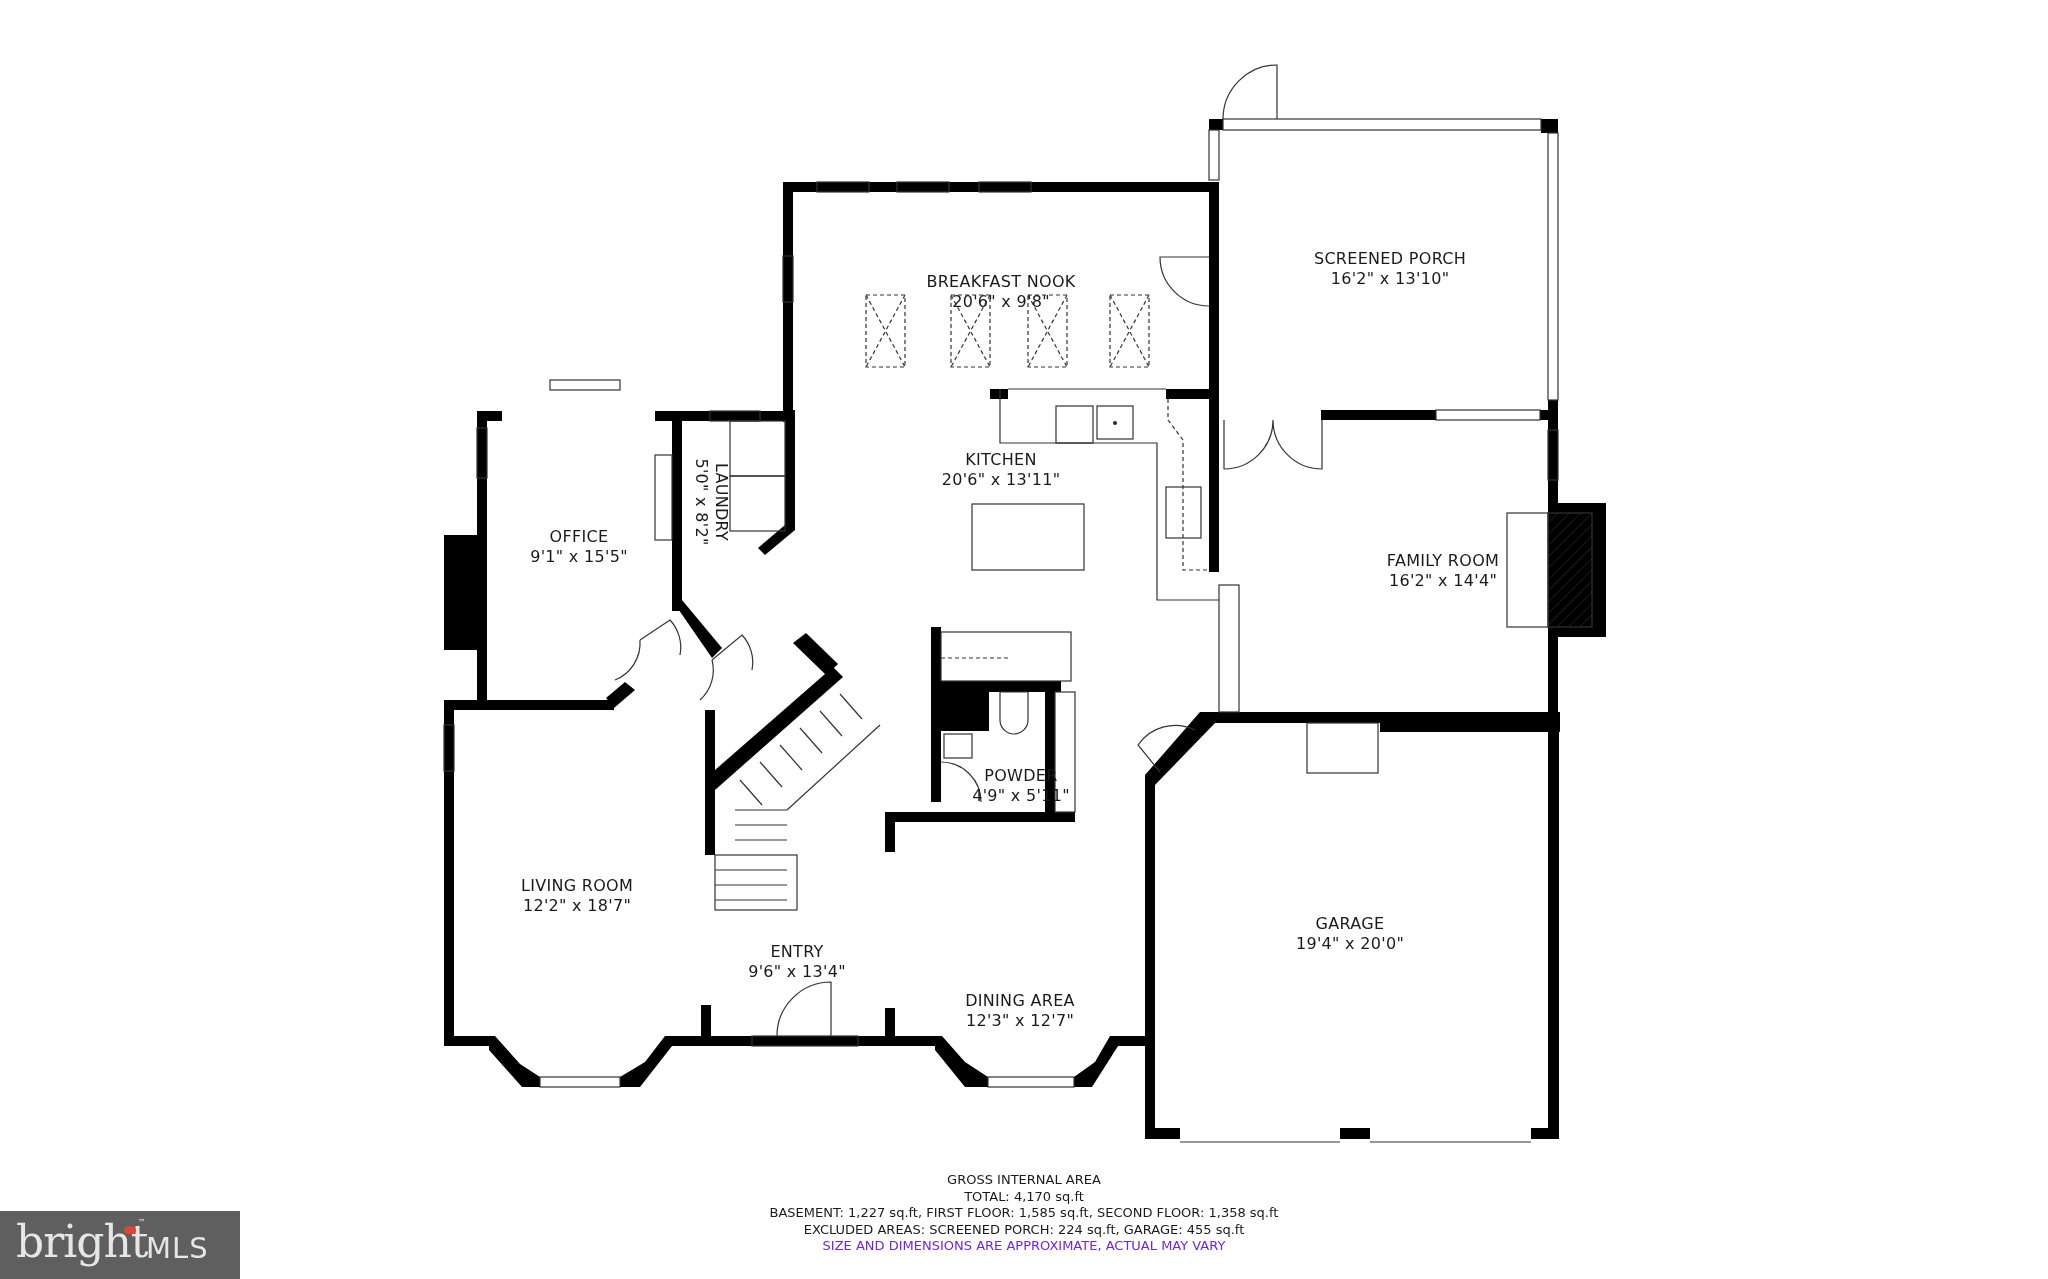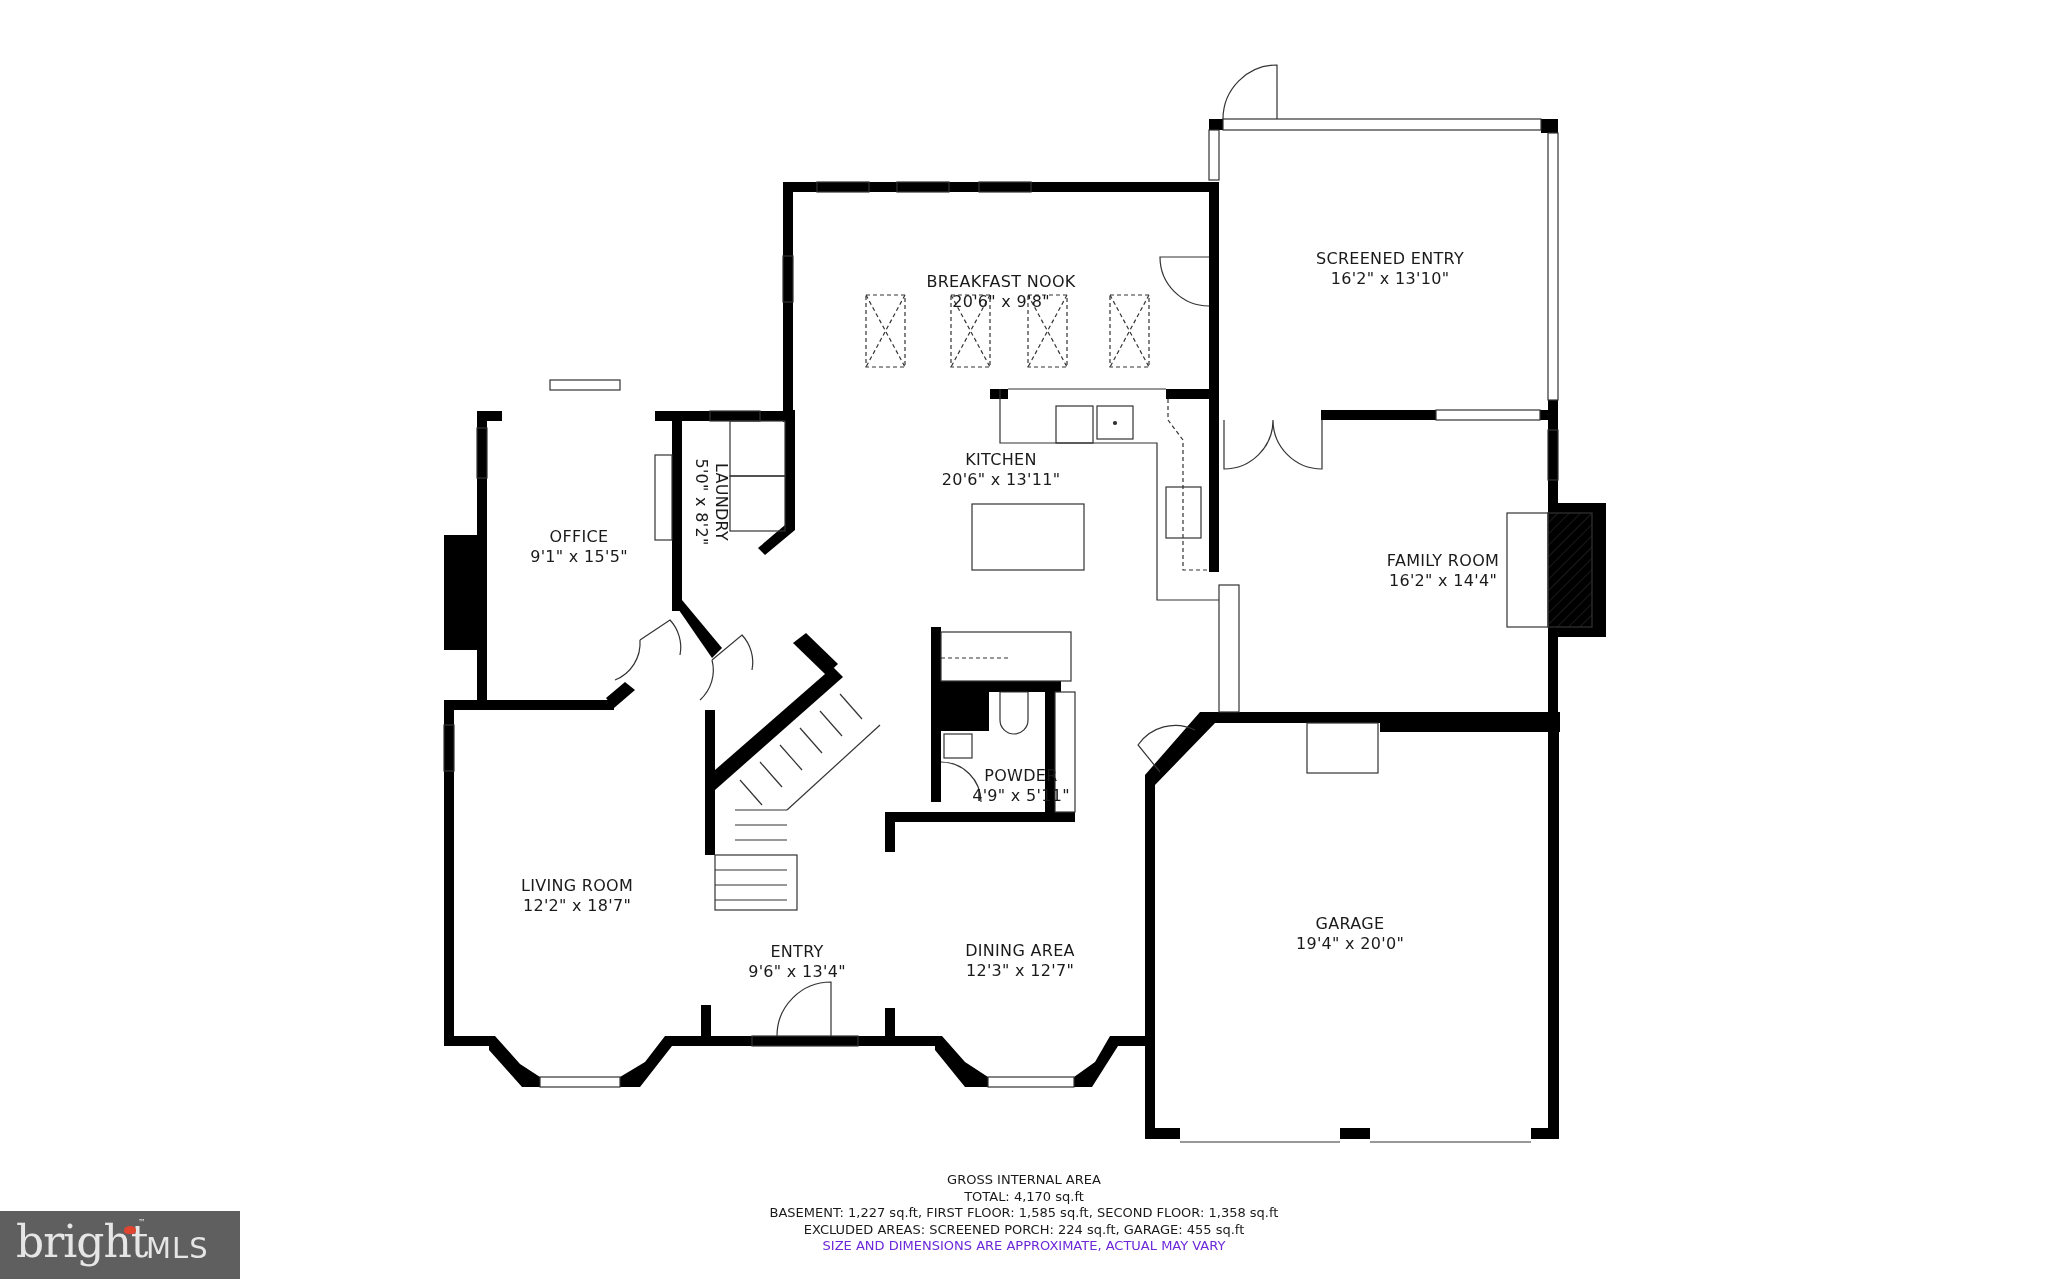--- a/index.html
+++ b/index.html
@@ -179,21 +179,21 @@
     <rect x="540" y="1077" width="80" height="10"></rect>
 
     <rect x="752" y="1036" width="106" height="10"></rect>
     <path d="M777,1036 A54,54 0 0 1 831,982 L831,1036"></path>
 
     <rect x="988" y="1077" width="86" height="10"></rect>
   </g>
 </svg>
 
 <div class="room-label" style="left:1390px; top:269px;">
-  <span class="name">SCREENED ENTRY</span>
+  <span class="name">SCREENED PORCH</span>
   <span class="dims">16'2" x 13'10"</span>
 </div>
 <div class="room-label" style="left:1001px; top:292px;">
   <span class="name">BREAKFAST NOOK</span>
   <span class="dims">20'6" x 9'8"</span>
 </div>
 <div class="room-label" style="left:1001px; top:470px;">
   <span class="name">KITCHEN</span>
   <span class="dims">20'6" x 13'11"</span>
 </div>
@@ -214,21 +214,21 @@
   <span class="dims">4'9" x 5'11"</span>
 </div>
 <div class="room-label" style="left:577px; top:896px;">
   <span class="name">LIVING ROOM</span>
   <span class="dims">12'2" x 18'7"</span>
 </div>
 <div class="room-label" style="left:797px; top:962px;">
   <span class="name">ENTRY</span>
   <span class="dims">9'6" x 13'4"</span>
 </div>
-<div class="room-label" style="left:1020px; top:961px;text-align:center;">
+<div class="room-label" style="left:1020px; top:1011px;text-align:center;">
   <span class="name">DINING AREA</span>
   <span class="dims">12'3" x 12'7"</span>
 </div>
 <div class="room-label" style="left:1350px; top:934px;">
   <span class="name">GARAGE</span>
   <span class="dims">19'4" x 20'0"</span>
 </div>
 
 <div id="footer">
   <div>GROSS INTERNAL AREA</div>

